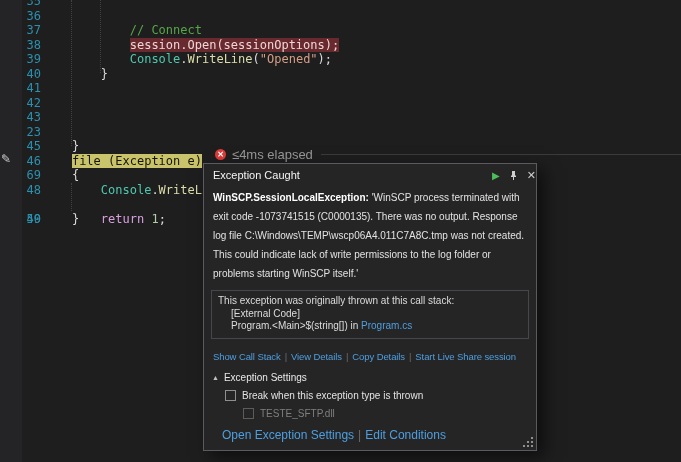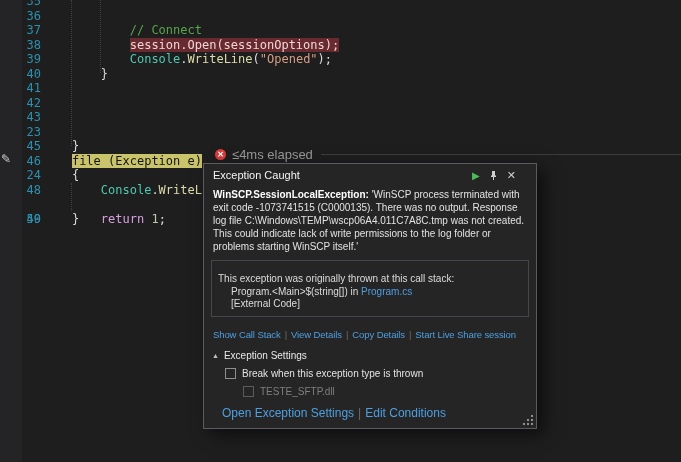--- a/index.html
+++ b/index.html
@@ -36,28 +36,28 @@
   .x-icon{width:11px;height:11px;border-radius:6px;background:var(--red_icon,#dd3c3c);color:#fff;
     font-size:8px;line-height:11px;text-align:center;font-weight:bold;margin-right:6px;flex:0 0 auto}
   .perftip-text{font-size:13px;color:#989898}
   
   .popup{
     position:absolute;left:203px;top:163px;width:334px;z-index:20;
     background:var(--popup_bg,#252526);border:1px solid #5a5a60;
     box-shadow:7px 6px 16px rgba(0,0,0,.55);
     color:#e6e6e6;padding-bottom:8px;
   }
-  .titlebar{display:flex;align-items:center;padding:5px 20px 3px 9px}
+  .titlebar{display:flex;align-items:center;padding:5px 0 3px 9px}
   .popup-title{flex:1;font-size:11px;color:#f4f4f4}
   .tb-icon{margin-left:8px;cursor:pointer;display:inline-flex;align-items:center}
   .icon-play{color:var(--green_play,#4dbd57);font-size:10px;line-height:11px}
   .icon-close{color:#cfcfcf;font-size:11px;line-height:11px}
-  .message{margin:4px 9px 7px 9px;font-size:10px;line-height:13px;color:#e2e2e2}
+  .message{margin:4px 9px 7px 9px;font-size:10px;line-height:19px;color:#e2e2e2}
   .message b{color:#ffffff}
-  .cs-box{margin:0 7px;border:1px solid #46464c;padding:12px 6px 5px 6px;font-size:10px;line-height:12.5px;color:#dcdcdc}
+  .cs-box{margin:0 7px;border:1px solid #46464c;padding:4px 6px 5px 6px;font-size:10px;line-height:12.5px;color:#dcdcdc}
   .cs-frame{padding-left:13px}
   a{color:var(--link,#4e9fe0);text-decoration:none;cursor:pointer}
   .links-row{margin:12px 0 0 9px;font-size:9.5px;letter-spacing:-.1px;white-space:nowrap}
   .sep{color:#6a6a6a;margin:0 4px}
   .settings-hdr{margin:10px 0 0 8px;font-size:10px;color:#e8e8e8;cursor:pointer}
   .tri{display:inline-block;font-size:7px;color:#c0c0c0;margin-right:5px;vertical-align:1px}
   .cb-row{display:block;margin:7px 0 0 21px;font-size:10px;color:#e2e2e2;cursor:pointer}
   .checkbox{display:inline-block;width:11px;height:11px;border:1px solid #8f8f8f;background:#252526;margin-right:6px;vertical-align:-2px}
   .except{margin:4px 0 0 39px;font-size:10px;color:#dcdcdc}
   .cb-row.dim{margin-left:39px;color:#7f7f7f}
@@ -80,21 +80,21 @@
     <div class="code-line" style="top: 23px;"><span class="line-num">37</span><span class="code-text"><span class="tok tok-plain indent">            </span><span class="tok tok-comment">// Connect</span></span></div>
     <div class="code-line hl-exception" style="top: 37.5px;"><span class="line-num">38</span><span class="code-text"><span class="tok tok-plain indent">            </span><span class="tok tok-plain">session.Open(sessionOptions);</span></span></div>
     <div class="code-line" style="top: 52px;"><span class="line-num">39</span><span class="code-text"><span class="tok tok-plain indent">            </span><span class="tok tok-type">Console</span><span class="tok tok-plain">.</span><span class="tok tok-method">WriteLine</span><span class="tok tok-plain">(</span><span class="tok tok-string">"Opened"</span><span class="tok tok-plain">);</span></span></div>
     <div class="code-line" style="top: 66.5px;"><span class="line-num">40</span><span class="code-text"><span class="tok tok-plain">        }</span></span></div>
     <div class="code-line" style="top: 81px;"><span class="line-num">41</span><span class="code-text"></span></div>
     <div class="code-line" style="top: 95.5px;"><span class="line-num">42</span></div>
     <div class="code-line" style="top: 110px;"><span class="line-num">43</span><span class="code-text"></span></div>
     <div class="code-line" style="top: 124.5px;"><span class="line-num">23</span><span class="code-text"></span></div>
     <div class="code-line" style="top: 139px;"><span class="line-num">45</span><span class="code-text"><span class="tok tok-plain">    }</span></span></div>
     <div class="code-line hl-current" style="top: 153.5px;"><span class="line-num">46</span><span class="code-text"><span class="tok tok-plain indent">    </span><span class="tok tok-plain">file (Exception e)</span></span></div>
-    <div class="code-line" style="top: 168px;"><span class="line-num">24</span><span class="code-text"><span class="tok tok-plain">    {</span></span></div>
+    <div class="code-line" style="top: 168px;"><span class="line-num">69</span><span class="code-text"><span class="tok tok-plain">    {</span></span></div>
     <div class="code-line" style="top: 182.5px;"><span class="line-num">48</span><span class="code-text"><span class="tok tok-plain indent">        </span><span class="tok tok-type">Console</span><span class="tok tok-plain">.</span><span class="tok tok-method">WriteLin</span></span></div>
     <div class="code-line" style="top: 212px;"><span class="line-num">49</span><span class="code-text"><span class="tok tok-plain indent">        </span><span class="tok tok-keyword">return</span><span class="tok tok-plain indent"> </span><span class="tok tok-number">1</span><span class="tok tok-plain">;</span></span></div>
     <div class="code-line" style="top: 211.5px;"><span class="line-num">50</span><span class="code-text"><span class="tok tok-plain">    }</span></span></div>
   </div>
 
 <span class="pencil">✎</span>
 
 <div class="lane-line"></div>
 
 <div class="perftip">
@@ -113,22 +113,22 @@
           <rect x="5" y="7" width="1" height="3" fill="#cfcfcf"></rect>
         </svg>
     </span>
     <span class="tb-icon icon-close">✕</span>
   </div>
 
   <div class="message"><b>WinSCP.SessionLocalException:</b><span> 'WinSCP process terminated with exit code -1073741515 (C0000135). There was no output. Response log file C:\Windows\TEMP\wscp06A4.011C7A8C.tmp was not created. This could indicate lack of write permissions to the log folder or problems starting WinSCP itself.'</span></div>
 
   <div class="cs-box">
     <div>This exception was originally thrown at this call stack:</div>
+    <div class="cs-frame">[External Code]</div>
     <div class="cs-frame"><span>Program.&lt;Main&gt;$(string[]) in </span><a>Program.cs</a></div>
-    <div class="cs-frame">[External Code]</div>
   </div>
 
   <div class="links-row">
     <a>Show Call Stack</a><span class="sep">|</span><a>View Details</a><span class="sep">|</span><a>Copy Details</a><span class="sep">|</span><a>Start Live Share session</a>
   </div>
 
   <div class="settings-hdr">
     <span class="tri">▲</span><span>Exception Settings</span>
   </div>
 

